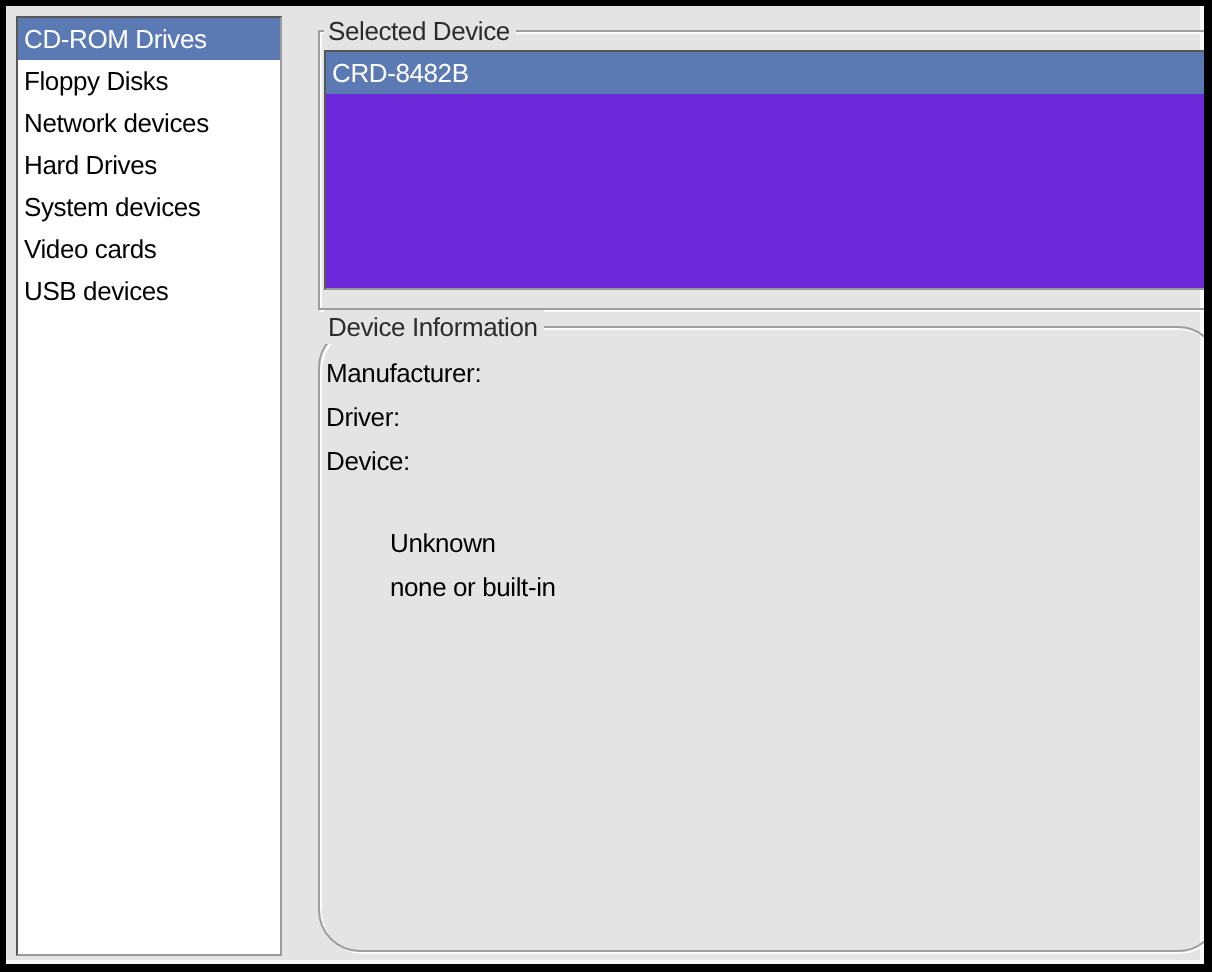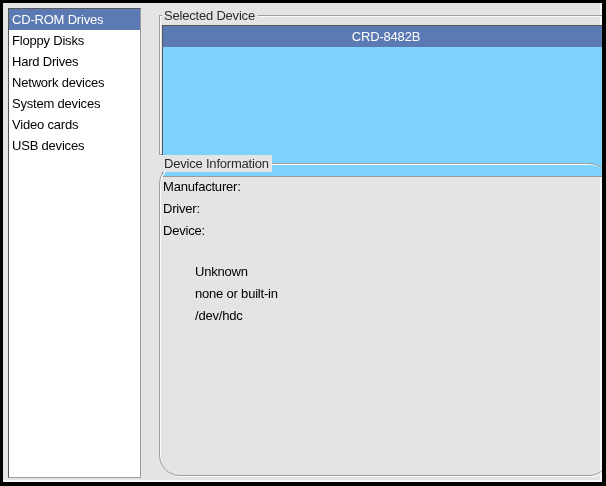--- a/index.html
+++ b/index.html
@@ -62,44 +62,43 @@
     line-height: 17px;
     white-space: nowrap;
   }
   .frame-selected-device { top: 12px; height: 140px; }
   .frame-device-info     { top: 160px; height: 313px; border-radius: 21px; }
 
   
   .device-list {
     position: absolute;
     left: 2px; right: 2px; top: 9px;
-    height: 152px;
-    background: #7dd3fc;
+    height: 120px;
+    background: #6d28d9;
     border: 1px solid;
     border-color: #575757 #9a9a9a #9a9a9a #575757;
     overflow: hidden;
-    text-align: center;
   }
 
   
   .info-rows { padding: 12px 4px 0 3px; }
   .info-row { display: flex; height: 22px; line-height: 22px; flex-direction: column; }
   .info-label { width: 85px; flex: 0 0 85px; white-space: nowrap; }
   .info-value { flex: 1; white-space: nowrap; margin-left: 32px; }
 </style>
 </head>
 <body>
 
 <div class="window">
 
   <div class="sidebar-list">
     <div class="list-row selected">CD-ROM Drives</div>
     <div class="list-row">Floppy Disks</div>
+    <div class="list-row">Network devices</div>
     <div class="list-row">Hard Drives</div>
-    <div class="list-row">Network devices</div>
     <div class="list-row">System devices</div>
     <div class="list-row">Video cards</div>
     <div class="list-row">USB devices</div>
   </div>
 
   <div class="frame frame-selected-device">
     <span class="frame-title">Selected Device</span>
     <div class="device-list">
       <div class="list-row selected">CRD-8482B</div>
     </div>
@@ -111,18 +110,17 @@
       <div class="info-row">
         <span class="info-label">Manufacturer:</span>
         <span class="info-value">Unknown</span>
       </div>
       <div class="info-row">
         <span class="info-label">Driver:</span>
         <span class="info-value">none or built-in</span>
       </div>
       <div class="info-row">
         <span class="info-label">Device:</span>
-        <span class="info-value">/dev/hdc</span>
       </div>
     </div>
   </div>
 
 </div>
 
 </body></html>

